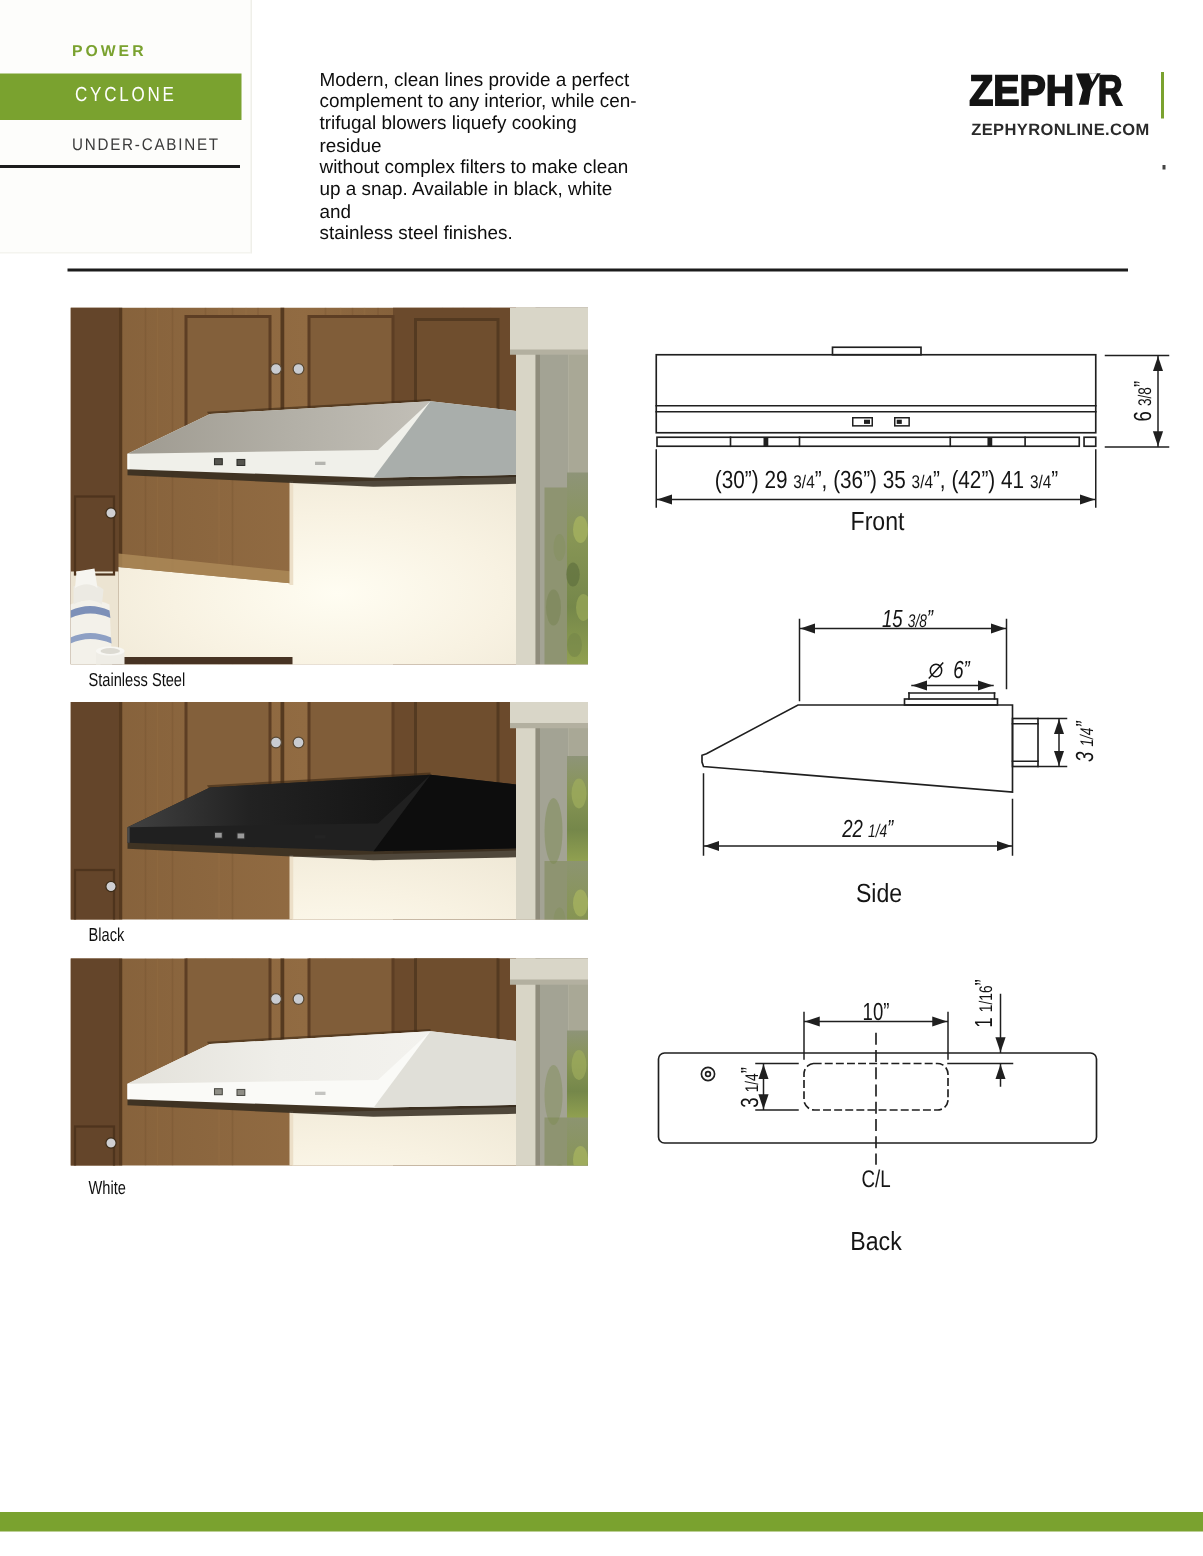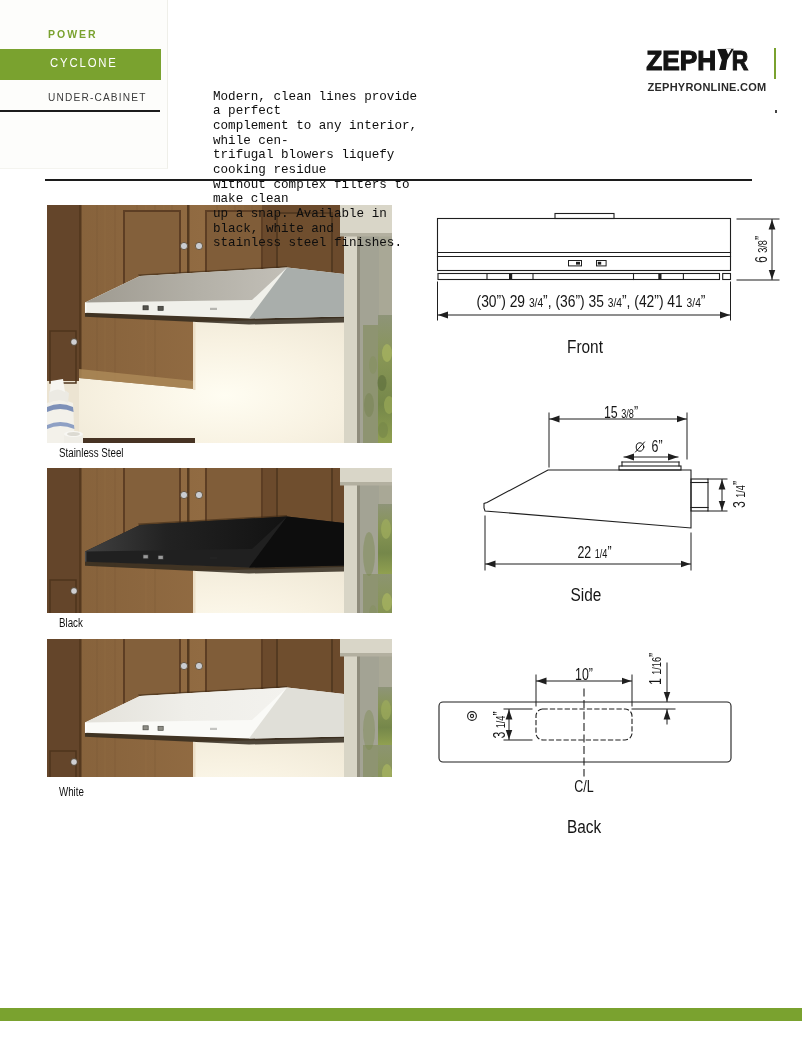--- a/index.html
+++ b/index.html
@@ -186,41 +186,41 @@
 <div class="abs" style="left:48px;top:27.5px;font-size:10.5px;font-weight:bold;letter-spacing:2px;color:#7aa22f;">POWER</div>
 
 <div class="abs" style="left:0;top:49px;width:161px;height:31px;background:#7aa22f;"></div>
 
 <div class="abs" style="left:49.5px;top:55.3px;font-size:13.5px;letter-spacing:2.2px;color:#ffffff;transform:scaleX(0.84);transform-origin:0 0;">CYCLONE</div>
 
 <div class="abs" style="left:47.5px;top:90.5px;font-size:11.2px;letter-spacing:1.3px;color:#3b3b3b;transform:scaleX(0.905);transform-origin:0 0;">UNDER-CABINET</div>
 
 <div class="abs" style="left:0;top:110px;width:160px;height:2px;background:#1c1c1c;"></div>
 
-<div class="abs" style="left:213px;top:45.8px;width:215px;font-family:Liberation Mono, monospace;font-size:12.6px;line-height:14.65px;color:#0e0e0e;margin-top:44px;">Modern, clean lines provide a perfect<br>complement to any interior, while cen-<br>trifugal blowers liquefy cooking residue<br>without complex filters to make clean<br>up a snap. Available in black, white and<br>stainless steel finishes.</div>
+<div class="abs" style="left:213px;top:45.8px;width:215px;font-family:Liberation Sans, sans-serif;font-size:12.6px;line-height:14.65px;color:#0e0e0e;">Modern, clean lines provide a perfect<br>complement to any interior, while cen-<br>trifugal blowers liquefy cooking residue<br>without complex filters to make clean<br>up a snap. Available in black, white and<br>stainless steel finishes.</div>
 
 <div class="abs" style="left:645px;top:45px;width:112px;height:28px;">
 <svg width="112" height="28" viewBox="0 0 112 28">
  <text x="1.2" y="24.9" font-family="Liberation Sans" font-weight="bold" font-size="28.5" fill="#141414" stroke="#141414" stroke-width="1.2" textLength="70" lengthAdjust="spacingAndGlyphs">ZEPH</text>
  <text x="86.8" y="24.9" font-family="Liberation Sans" font-weight="bold" font-size="28.5" fill="#141414" stroke="#141414" stroke-width="1.2" textLength="16.5" lengthAdjust="spacingAndGlyphs">R</text>
 
  <polygon points="72.3,4 88.8,3.8 82.2,15 80.7,24.9 74.2,24.9 76.8,15" fill="#141414"></polygon>
  <polygon points="80.9,3.9 86.4,3.9 83.2,9.6" fill="#ffffff"></polygon>
 </svg>
 </div>
 
 <div class="abs" style="left:647.5px;top:81px;font-size:11px;font-weight:bold;letter-spacing:0.25px;color:#2a2a2a;transform:scaleX(1);transform-origin:0 0;">ZEPHYRONLINE.COM</div>
 
 <div class="abs" style="left:774px;top:48px;width:2px;height:31px;background:#7aa22f;"></div>
 
 <div class="abs" style="left:774.5px;top:110px;width:2px;height:2.5px;background:#444;"></div>
 
 <div class="abs" style="left:45px;top:179px;width:707px;height:1.8px;background:#1c1c1c;"></div>
 
-<div class="abs" style="left:430px;top:200px;width:360px;height:130px;text-align:right;">
+<div class="abs" style="left:430px;top:218px;width:360px;height:130px;text-align:right;">
 <svg width="360" height="130" viewBox="0 0 360 130" stroke-linecap="square">
 <defs>
  <marker id="ar" markerWidth="11" markerHeight="8" refX="10" refY="4" orient="auto-start-reverse" markerUnits="userSpaceOnUse">
   <path d="M0,0.6 L10,4 L0,7.4 z" fill="#1f1f1f"></path>
  </marker>
 </defs>
 <g fill="none" stroke="#1f1f1f" stroke-width="1.1">
 
  <rect x="7.5" y="18.5" width="293" height="52"></rect>
 
@@ -266,21 +266,21 @@
       </g>
 
 <g transform="translate(161,107) scale(0.84,1)">
         <text x="0" y="0" text-anchor="middle" font-family="Liberation Sans" font-size="16.5" fill="#141414">(30”) 29 <tspan font-size="12.2">3/4</tspan>”, (36”) 35 <tspan font-size="12.2">3/4</tspan>”, (42”) 41 <tspan font-size="12.2">3/4</tspan>”</text>
       </g>
 </svg>
 </div>
 
 <div class="abs cap" style="left:550.5px;top:337px;width:68px;">Front</div>
 
-<div class="abs" style="left:464px;top:395px;width:300px;height:185px;">
+<div class="abs" style="left:448px;top:395px;width:300px;height:185px;font-style:italic;">
 <svg width="300" height="185" viewBox="0 0 300 185" stroke-linecap="square">
 <g fill="none" stroke="#1f1f1f" stroke-width="1.1">
 
  <path d="M84,75 L227,75 L227,133 L21,116 L20,113 L20,108.5 L23,107.5 Z"></path>
 
  <line x1="158" y1="67" x2="158" y2="71"></line>
  <line x1="215" y1="67" x2="215" y2="71"></line>
  <line x1="158" y1="67" x2="215" y2="67"></line>
  <rect x="155" y="71" width="62" height="4"></rect>
 

